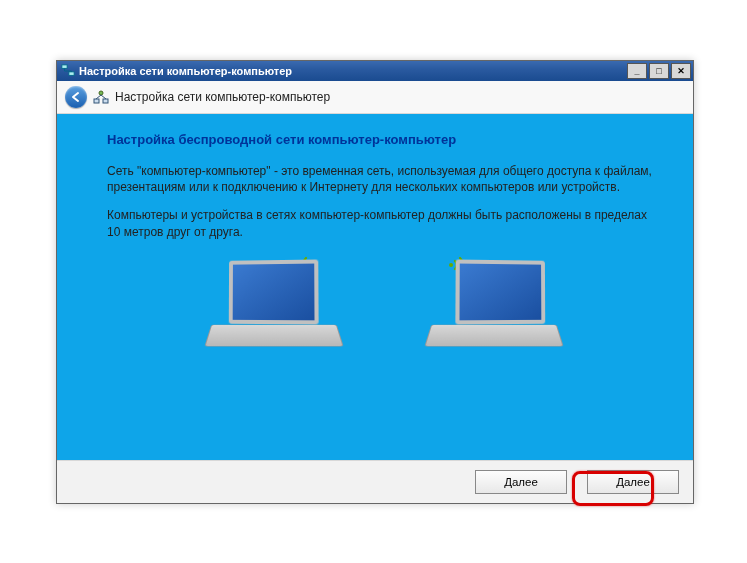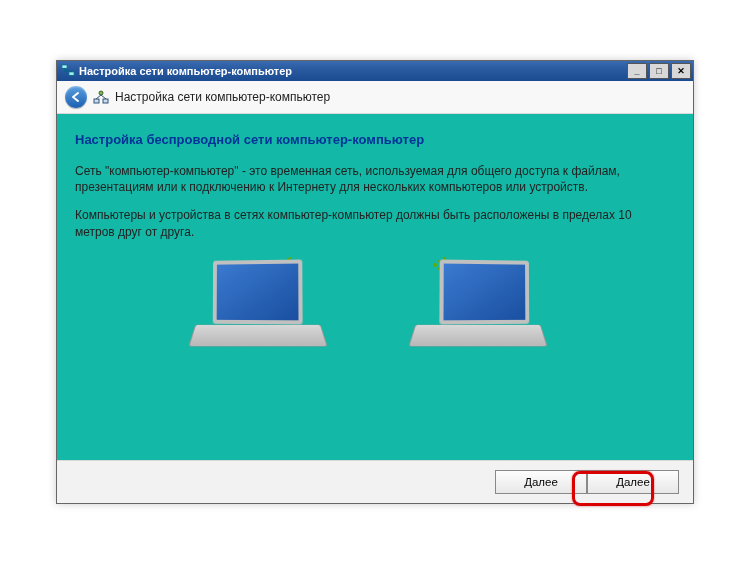--- a/index.html
+++ b/index.html
@@ -1,37 +1,37 @@
 <!DOCTYPE html>
 <html><head>
 <meta charset="utf-8">
 <style>
 html,body{margin:0;padding:0;width:747px;height:563px;background:#fff;font-family:"Segoe UI",Tahoma,sans-serif;overflow:hidden}
-.window{position:absolute;left:56px;top:60px;width:636px;height:442px;border:1px solid #666;box-shadow:0 0 8px rgba(0,0,0,.2);background:#14b8a6;display:flex;flex-direction:column}
+.window{position:absolute;left:56px;top:60px;width:636px;height:442px;border:1px solid #666;box-shadow:0 0 8px rgba(0,0,0,.2);background:#0ea5e9;display:flex;flex-direction:column}
 .titlebar{height:20px;background:linear-gradient(#3a6ab0,#2a5aa0 40%,#1a4b90);display:flex;align-items:center;padding:0 2px 0 4px;color:#fff;font-size:11px;font-weight:bold}
 .titlebar .app-icon{width:14px;height:14px;margin-right:4px;flex:none}
 .titlebar .title{flex:1;white-space:nowrap;overflow:hidden}
 .titlebar .win-btns{display:flex;gap:2px}
 .titlebar .win-btn{width:18px;height:14px;background:#d8d8d8;border:1px solid #555;display:flex;align-items:center;justify-content:center;font-size:9px;color:#000;font-weight:bold;line-height:1}
 .subheader{height:32px;border-bottom:1px solid #d8d8d8;display:flex;align-items:center;padding:0 8px;gap:6px;background:#f8f8f8}
 .back-btn{width:22px;height:22px;border-radius:50%;background:linear-gradient(#5ba0e0,#1a5fb0);display:flex;align-items:center;justify-content:center;cursor:pointer;box-shadow:inset 0 1px 2px rgba(255,255,255,.4),0 1px 1px rgba(0,0,0,.3)}
 .back-btn svg{width:12px;height:12px}
 .sub-icon{width:16px;height:16px;flex:none}
 .subtitle{font-size:12px;color:#222}
-.content{flex:1;padding:10px 34px 0 18px;font-size:12px;color:#222;overflow:hidden}
+.content{flex:1;padding:10px 34px 0 50px;font-size:12px;color:#222;overflow:hidden}
 .content h1{font-size:13px;color:#003399;font-weight:600;margin:8px 0 16px 0}
 .content p{margin:0 0 12px 0;line-height:1.35}
 .illus{display:flex;justify-content:center;gap:70px;margin-top:8px}
 .laptop{position:relative;width:150px;height:110px}
 .lap-screen{position:absolute;left:30px;top:8px;width:82px;height:56px;background:linear-gradient(145deg,#3a7ad0,#1a4fa0);border:4px solid #c0c0c0;border-radius:3px;transform:perspective(300px) rotateX(2deg) rotateY(-6deg)}
 .laptop.r .lap-screen{transform:perspective(300px) rotateX(2deg) rotateY(6deg);left:38px}
 .lap-base{position:absolute;left:10px;top:64px;width:130px;height:36px;background:linear-gradient(#d8d8d8,#b8b8b8);transform:perspective(300px) rotateX(55deg);border-radius:3px;border:1px solid #999}
 .wifi{position:absolute;left:102px;top:0;width:26px;height:26px}
 .laptop.r .wifi{left:22px}
-.footer{height:42px;border-top:1px solid #d8d8d8;display:flex;align-items:center;justify-content:flex-end;gap:0;padding:0 14px;background:#f2f2f2}
+.footer{height:42px;border-top:1px solid #d8d8d8;display:flex;align-items:center;justify-content:flex-end;gap:20px;padding:0 14px;background:#f2f2f2}
 .btn{min-width:70px;height:22px;background:linear-gradient(#fdfdfd,#e8e8e8);border:1px solid #888;font-size:11.5px;display:flex;align-items:center;justify-content:center;cursor:pointer;padding:0 10px}
 .highlight-ring{position:absolute;left:572px;top:471px;width:76px;height:29px;border:3px solid #d80000;border-radius:8px;box-shadow:0 0 2px rgba(216,0,0,.6);pointer-events:none}
 </style>
 </head>
 <body>
 
 <div class="window">
 
   <div class="titlebar">
     <span class="app-icon">

